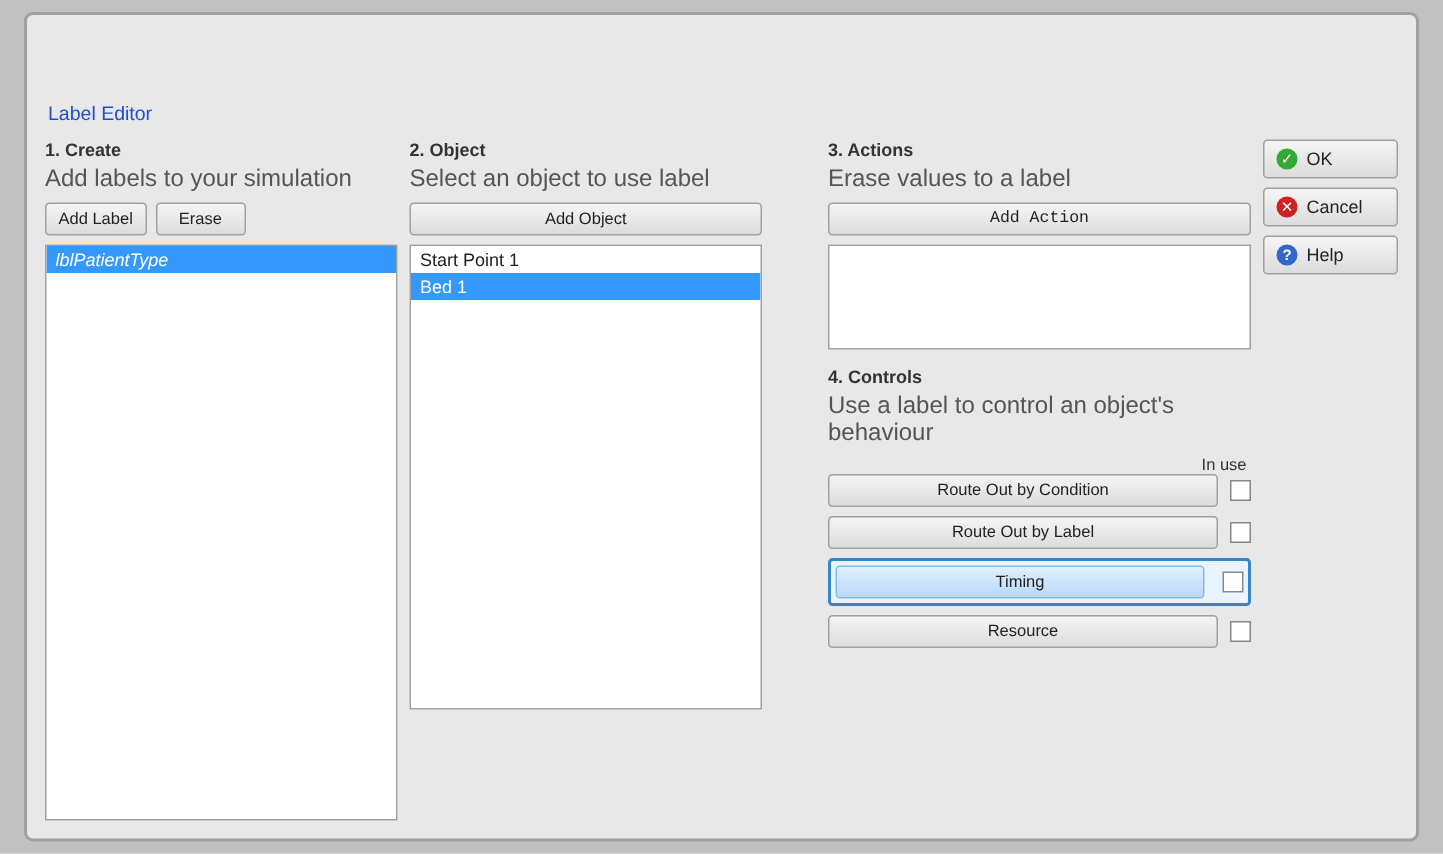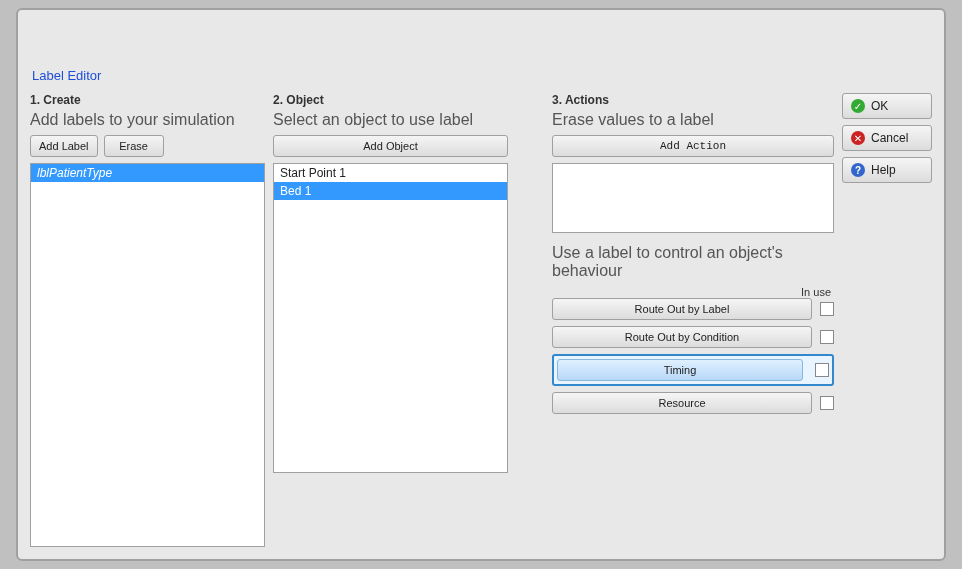--- a/index.html
+++ b/index.html
@@ -242,33 +242,34 @@
 
     <div class="panel actions-panel">
       
       <div class="panel-title">3. Actions</div>
       <div class="panel-subtitle">Erase values to a label</div>
       <button class="btn btn-wide" style="margin-bottom:6px;font-family:Liberation Mono, monospace;">Add Action</button>
       <textarea class="textarea-box" style=""></textarea>
 
       
       <div class="controls-section">
+        <div class="panel-title">4. Controls</div>
         <div class="panel-subtitle">Use a label to control an object's behaviour</div>
 
         <div class="controls-header">
           <span style="font-size:11px;color:#333;padding-right:3px;">In use</span>
         </div>
 
         <div class="controls-row">
+          <button class="btn" style="flex:1;">Route Out by Condition</button>
+          <div class="checkbox"></div>
+        </div>
+
+        <div class="controls-row">
           <button class="btn" style="flex:1;">Route Out by Label</button>
-          <div class="checkbox"></div>
-        </div>
-
-        <div class="controls-row">
-          <button class="btn" style="flex:1;">Route Out by Condition</button>
           <div class="checkbox"></div>
         </div>
 
         <div class="timing-row">
           <button class="timing-btn">Timing</button>
           <div class="checkbox"></div>
         </div>
 
         <div class="controls-row">
           <button class="btn" style="flex:1;">Resource</button>

